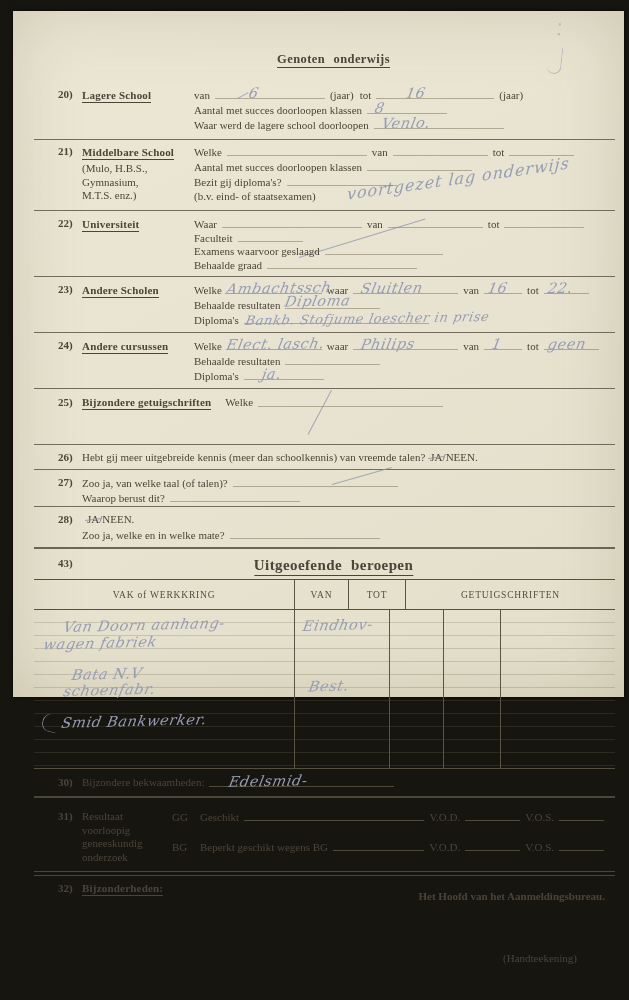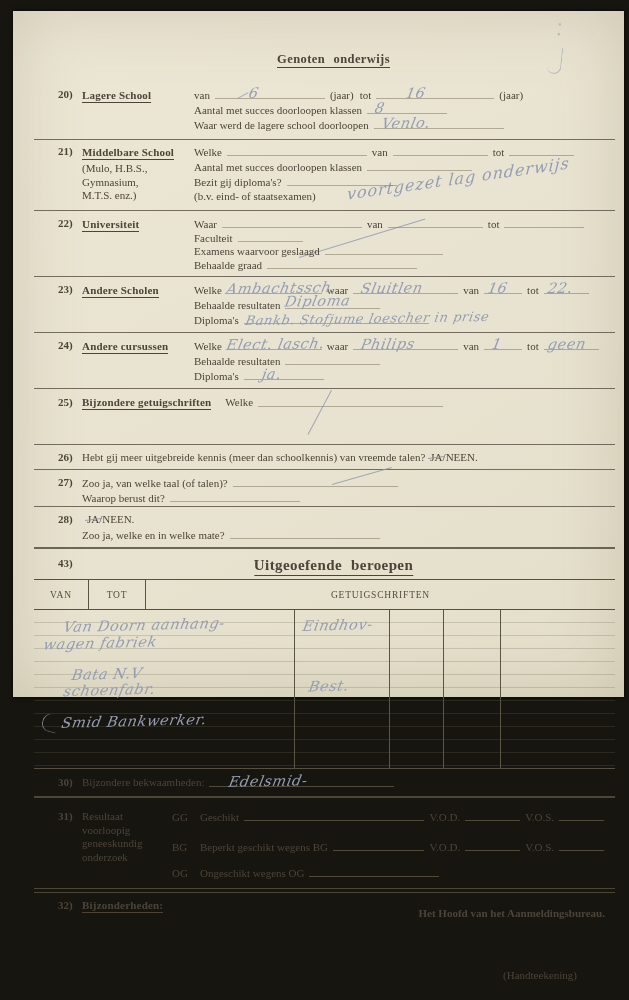--- a/index.html
+++ b/index.html
@@ -299,20 +299,21 @@
     </div>
     <div class="rule heavy" style="margin-top:4px"></div>
 
     <div class="q" style="margin-top:8px;height:16px">
       <span class="num">43)</span>
       <span class="title" style="position:absolute;left:50%;transform:translateX(-50%);font-size:15px">Uitgeoefende beroepen</span>
     </div>
 
     <div class="tbl">
       <div class="tr th">
+        <div class="cell c1">VAK of WERKKRING</div>
         <div class="cell c3">VAN</div>
         <div class="cell c4">TOT</div>
         <div class="cell c5">GETUIGSCHRIFTEN</div>
       </div>
       <div class="tr tb">
         <div class="cell c1">
           <span class="tbhw" style="left:30px;top:7px">Van Doorn aanhang-</span>
           <span class="tbhw" style="left:10px;top:25px">wagen fabriek</span>
           <span class="tbhw" style="left:38px;top:56px">Bata N.V</span>
           <span class="tbhw" style="left:30px;top:72px">schoenfabr.</span>
@@ -358,25 +359,20 @@
         </div>
         <div class="fline" style="margin-top:15px">
           <span class="pt" style="width:28px">BG</span>
           <span class="pt">Beperkt geschikt wegens BG</span>
           <span class="blank grow"></span>
           <span class="pt">V.O.D.</span>
           <span class="blank w55"></span>
           <span class="pt">V.O.S.</span>
           <span class="blank w45"></span>
         </div>
-        <div class="fline" style="margin-top:11px">
-          <span class="pt" style="width:28px">OG</span>
-          <span class="pt">Ongeschikt wegens OG</span>
-          <span class="blank w130"></span>
-        </div>
       </div>
     </div>
     <div class="rule dbl" style="margin-top:7px"></div>
 
     <div class="q" style="margin-top:6px">
       <span class="num">32)</span>
       <span class="lbl">Bijzonderheden:</span>
       <span class="grow"></span>
       <span class="head-right">Het Hoofd van het Aanmeldingsbureau.</span>
     </div>

